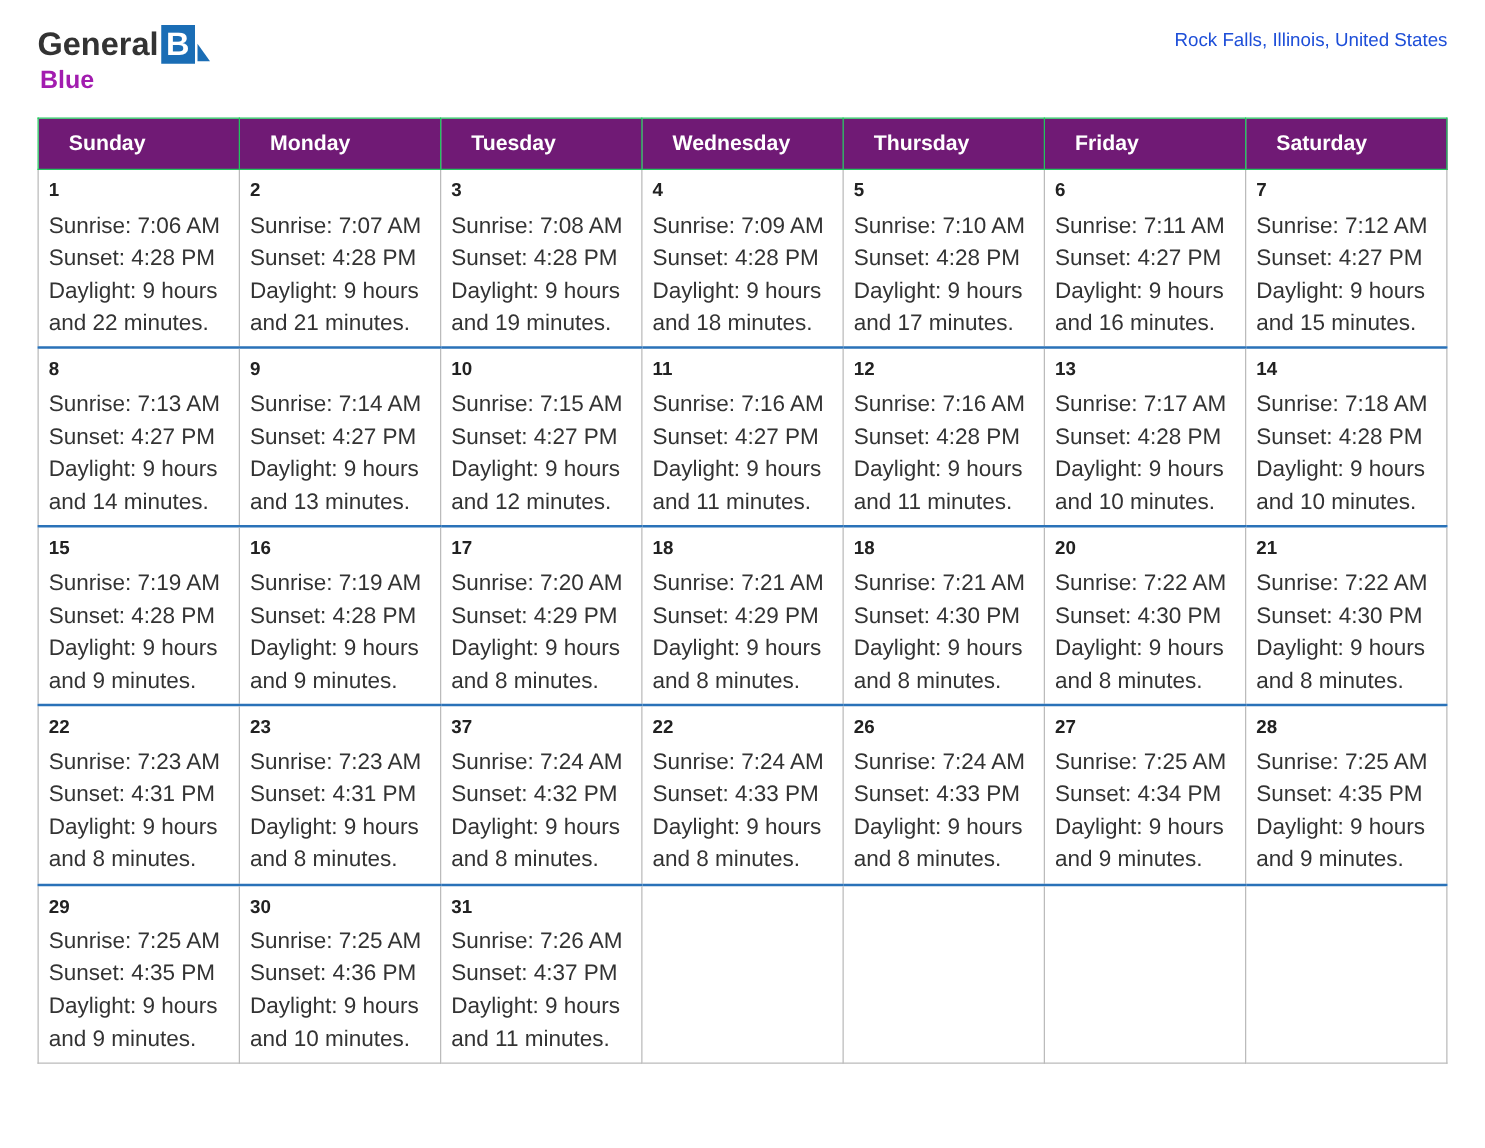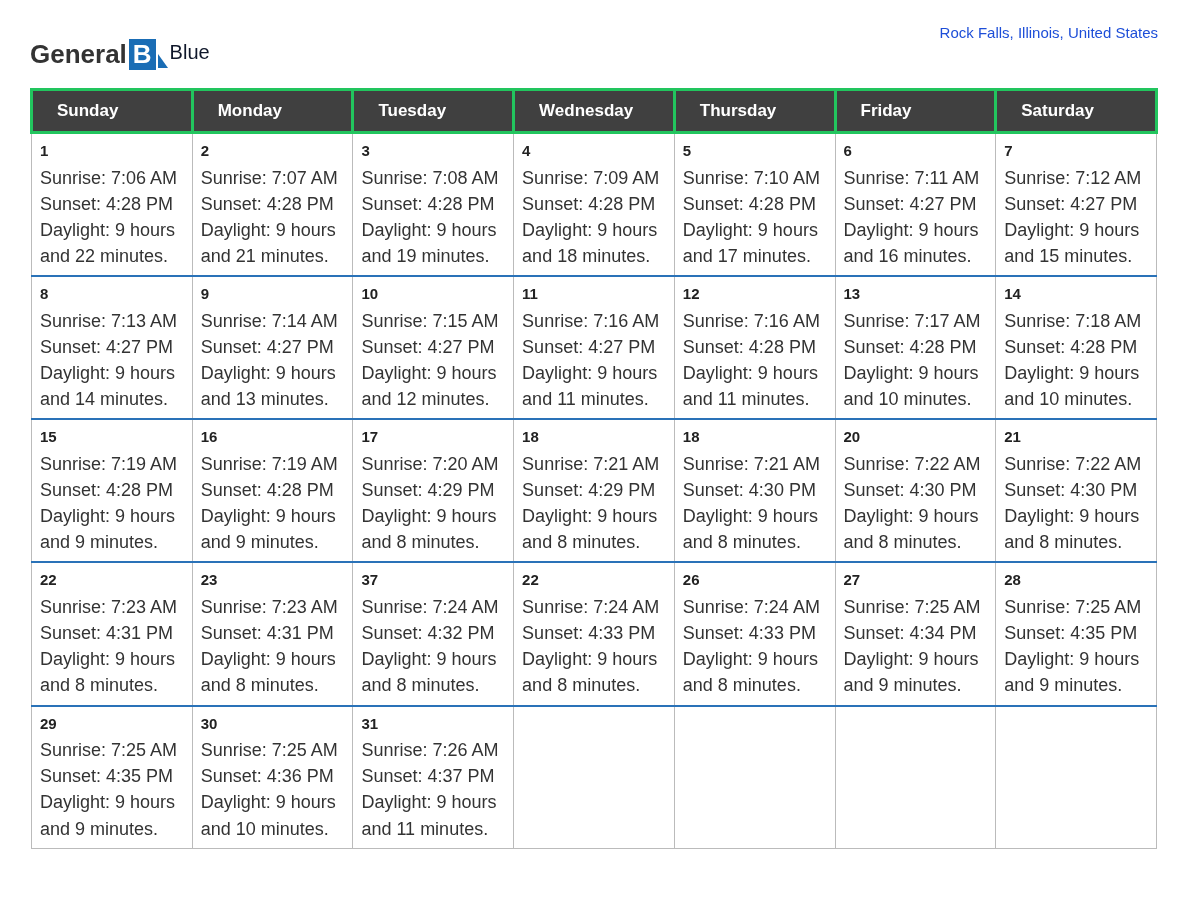--- a/index.html
+++ b/index.html
@@ -12,23 +12,22 @@
       padding: 20px 30px;
     }
     .header {
       display: flex;
       align-items: flex-start;
       justify-content: space-between;
       margin-bottom: 18px;
     }
     .logo {
       display: flex;
-      flex-direction: row;
+      flex-direction: column;
       align-items: flex-start;
-      margin-top: 19px;
     }
     .logo-text {
       display: flex;
       align-items: center;
     }
     .logo-general {
       font-size: 26px;
       font-weight: bold;
       color: #333;
     }
@@ -46,23 +45,23 @@
       width: 0;
       height: 0;
       border-left: 10px solid #1a6db5;
       border-top: 14px solid transparent;
       border-bottom: 0px solid transparent;
       margin-left: 2px;
       align-self: flex-end;
       margin-bottom: 2px;
     }
     .logo-blue-label {
-      color: #0f172a;
+      color: #a21caf;
       font-size: 20px;
-      font-weight: normal;
+      font-weight: bold;
       margin-top: 2px;
       margin-left: 2px;
     }
     .title-block {
       text-align: right;
     }
     .main-title {
       font-size: 52px;
       font-weight: bold;
       color: #222;
@@ -72,27 +71,27 @@
       font-size: 15px;
       color: #1d4ed8;
       margin-top: 4px;
     }
     .calendar {
       width: 100%;
       border-collapse: collapse;
       border: 1px solid #999;
     }
     .calendar th {
-      background: #404040;
+      background: #701a75;
       color: #fff;
       font-size: 17px;
       font-weight: bold;
       padding: 10px 24px;
       text-align: left;
-      border: 3px solid #22c55e;
+      border: 1px solid #22c55e;
     }
     .calendar td {
       vertical-align: top;
       border: 1px solid #bbb;
       padding: 6px 8px;
       width: 14.28%;
       min-height: 110px;
       font-size: 13px;
       line-height: 1.45;
     }

